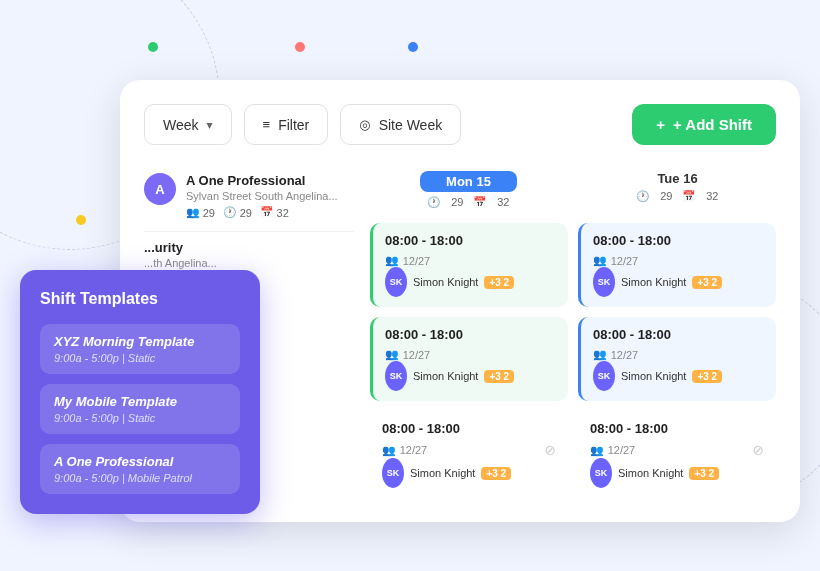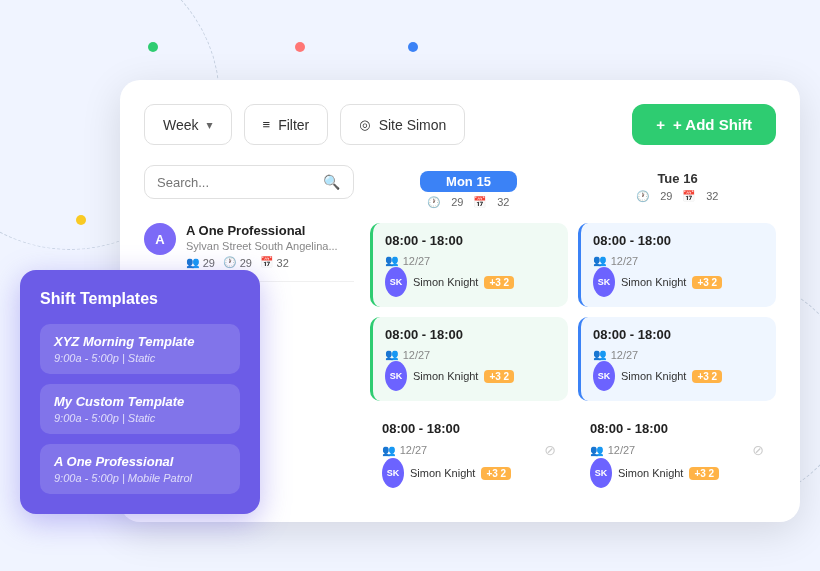--- a/index.html
+++ b/index.html
@@ -412,36 +412,32 @@
     <button class="toolbar-btn">
       <span>Week</span>
       <span class="chevron">▾</span>
     </button>
     <button class="toolbar-btn">
       <span style="font-size:13px;">≡</span>
       <span>Filter</span>
     </button>
     <button class="toolbar-btn">
       <span style="font-size:13px;">◎</span>
-      <span>Site Simon</span>
+      <span>Site Week</span>
     </button>
     <button class="add-shift-btn">
       <span>+</span>
       <span>+ Add Shift</span>
     </button>
   </div>
 
   <div class="content-area">
 
     <div class="sidebar">
 
-      <div class="search-box">
-        <input type="text" placeholder="Search..." style="">
-        <span class="search-icon">🔍</span>
-      </div>
 
       <div class="location-item">
         <div class="location-avatar">A</div>
         <div class="location-info">
           <div class="location-name">A One Professional</div>
           <div class="location-address">Sylvan Street South Angelina...</div>
           <div class="location-stats">
             <span class="stat-item">
               <span>👥</span>
               <span>29</span>
@@ -592,21 +588,21 @@
 </div>
 
 <div class="templates-overlay">
   <div class="templates-title">Shift Templates</div>
   <div id="template-items-container">
       <div class="template-item">
     <div class="template-name">XYZ Morning Template</div>
     <div class="template-detail">9:00a - 5:00p | Static</div>
   </div>
       <div class="template-item">
-    <div class="template-name">My Custom Template</div>
+    <div class="template-name">My Mobile Template</div>
     <div class="template-detail">9:00a - 5:00p | Static</div>
   </div>
       <div class="template-item">
     <div class="template-name">A One Professional</div>
     <div class="template-detail">9:00a - 5:00p | Mobile Patrol</div>
   </div>
     </div>
 </div>
 
 </body></html>

